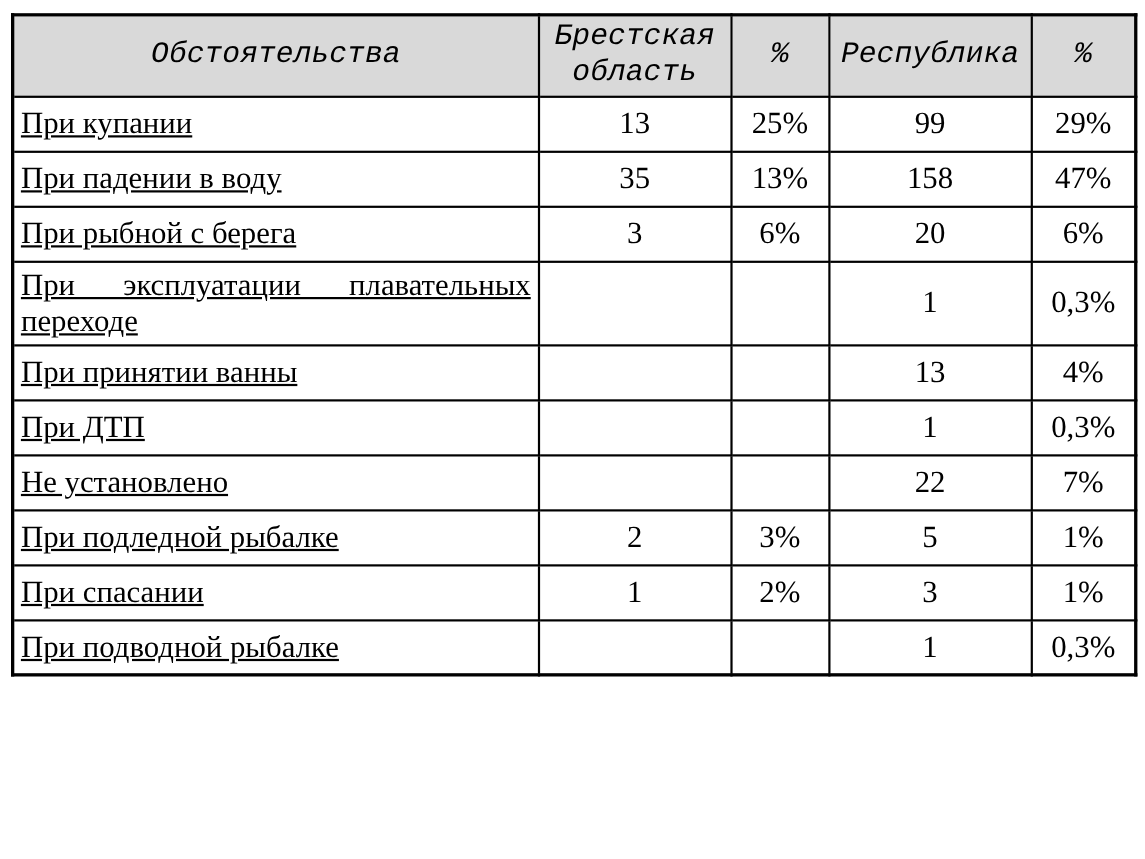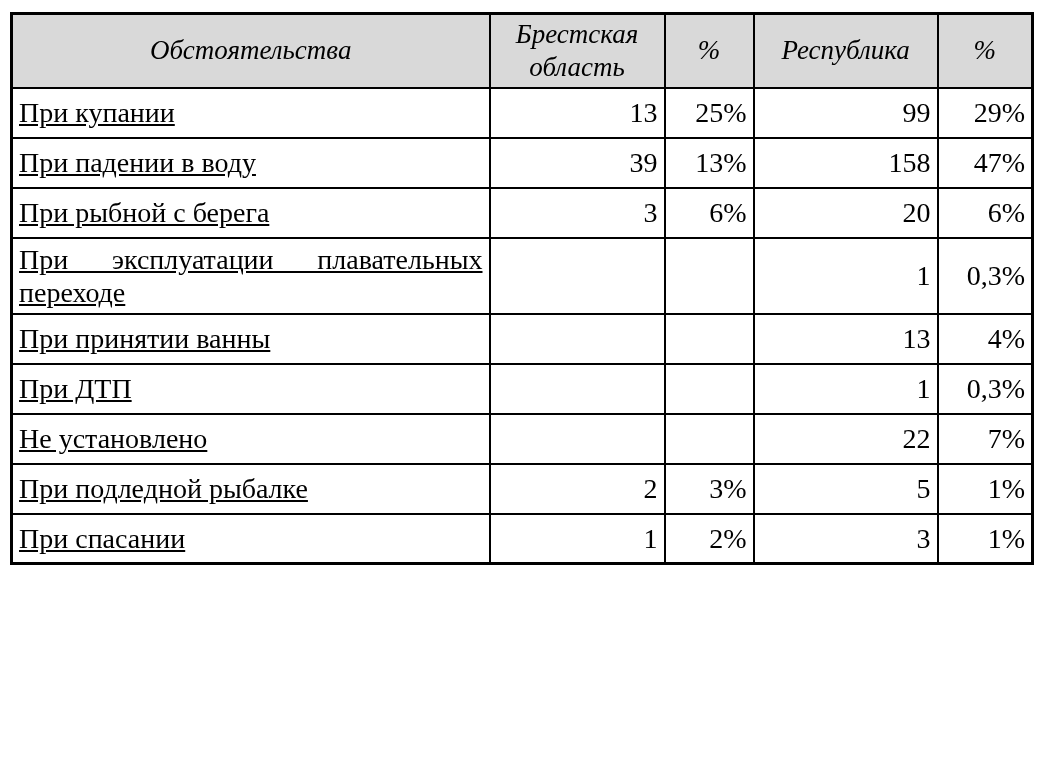--- a/index.html
+++ b/index.html
@@ -23,20 +23,21 @@
     width: 1021px;
     border: 3px solid #000000;
   }
   table.stats-table th,
   table.stats-table td {
     border: 2px solid #000000;
     overflow: hidden;
   }
   table.stats-table thead tr {
     height: 74px;
+    font-family: Liberation Mono, monospace;
   }
   table.stats-table th {
     background: #d9d9d9;
     font-style: italic;
     font-weight: normal;
     font-size: 27px;
     line-height: 1.22;
     text-align: center;
     vertical-align: middle;
     padding: 2px 4px;
@@ -50,21 +51,21 @@
     vertical-align: middle;
     padding: 4px 6px;
   }
   td.c-label {
     text-align: justify;
     padding-left: 8px;
     padding-right: 6px;
     text-decoration: underline;
   }
   td.c-num {
-    text-align: right;
+    text-align: center;
   }
   col.col-circumstance { width: 478px; }
   col.col-brest        { width: 175px; }
   col.col-brest-pct    { width: 89px;  }
   col.col-republic     { width: 184px; }
   col.col-republic-pct { width: 95px;  }
 </style>
 </head>
 <body>
 
@@ -89,21 +90,21 @@
     <tbody>
         <tr>
           <td class="c-label">При купании</td>
           <td class="c-num">13</td>
           <td class="c-num">25%</td>
           <td class="c-num">99</td>
           <td class="c-num">29%</td>
         </tr>
         <tr>
           <td class="c-label">При падении в воду</td>
-          <td class="c-num">39</td>
+          <td class="c-num">35</td>
           <td class="c-num">13%</td>
           <td class="c-num">158</td>
           <td class="c-num">47%</td>
         </tr>
         <tr>
           <td class="c-label">При рыбной с берега</td>
           <td class="c-num">3</td>
           <td class="c-num">6%</td>
           <td class="c-num">20</td>
           <td class="c-num">6%</td>
@@ -143,15 +144,22 @@
           <td class="c-num">5</td>
           <td class="c-num">1%</td>
         </tr>
         <tr>
           <td class="c-label">При спасании</td>
           <td class="c-num">1</td>
           <td class="c-num">2%</td>
           <td class="c-num">3</td>
           <td class="c-num">1%</td>
         </tr>
+        <tr>
+          <td class="c-label">При подводной рыбалке</td>
+          <td class="c-num"></td>
+          <td class="c-num"></td>
+          <td class="c-num">1</td>
+          <td class="c-num">0,3%</td>
+        </tr>
       </tbody>
   </table>
 </div>
 
 </body></html>

